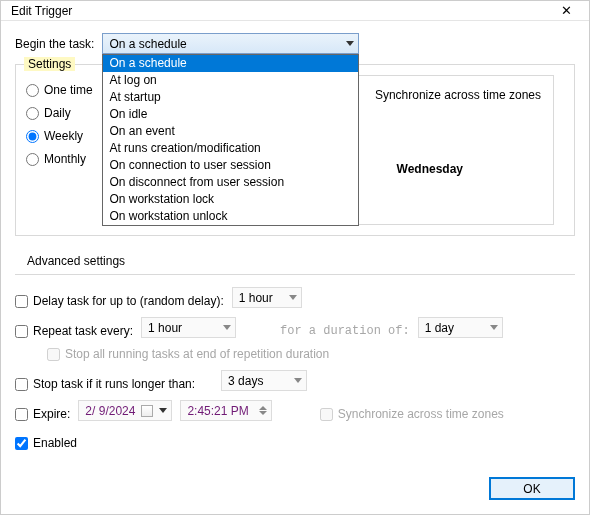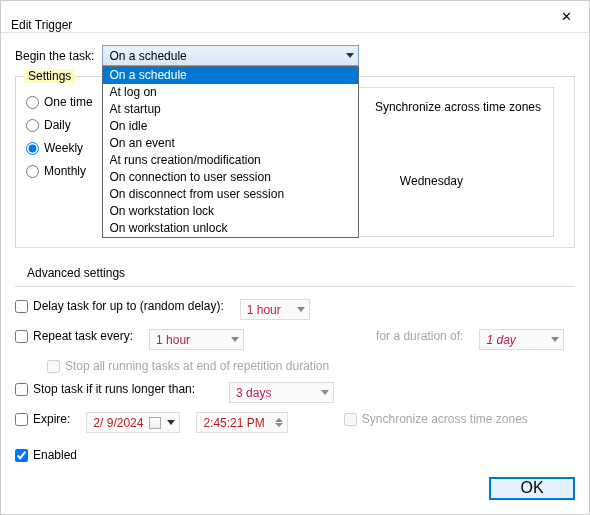--- a/index.html
+++ b/index.html
@@ -9,23 +9,23 @@
     font-size: 12px;
     background: #fff;
     color: #000;
     width: 590px;
     height: 515px;
     overflow: hidden;
     position: relative;
     border: 1px solid #ccc;
   }
   .titlebar {
-    height: 32px;
-    display: flex;
-    align-items: flex-end;
+    height: 20px;
+    display: flex;
+    align-items: center;
     justify-content: space-between;
     padding: 0 0 0 10px;
     border-bottom: 1px solid #e5e5e5;
     gap: 19px;
   }
   .titlebar-title { font-size: 12px; }
   .close-btn {
     width: 45px;
     height: 32px;
     display: flex;
@@ -126,71 +126,72 @@
     position: absolute;
     top: 12px;
     right: 12px;
     font-size: 12px;
   }
   .inner-text-wed {
     position: absolute;
     top: 86px;
     right: 90px;
     font-size: 12px;
+    font-weight: bold;
   }
   .adv-label {
     margin-top: 18px;
     margin-bottom: 6px;
     margin-left: 12px;
   }
   .adv-box {
     border-top: 1px solid #d9d9d9;
     padding-top: 12px;
     display: flex;
     flex-direction: column;
     gap: 9px;
   }
   .adv-row {
     display: flex;
-    align-items: flex-start;
-    gap: 16px;
+    align-items: flex-end;
+    gap: 8px;
   }
   .chk {
     display: flex;
     align-items: center;
     gap: 5px;
   }
   .chk input { margin: 0; }
   .disabled { color: #a7a7a7; }
   .small-combo {
     height: 21px;
     border: 1px solid #bcbcbc;
     padding: 0 4px 0 6px;
     display: inline-flex;
     align-items: center;
     justify-content: space-between;
     font-size: 12px;
     min-width: 70px;
     background: #fff;
   }
-  .small-combo.disabled { background: #fafafa; color:#be185d; border-color:#dcdcdc; }
+  .small-combo.disabled { background: #fafafa; color:#000000; border-color:#dcdcdc; }
   .small-combo .caret { border-top-color: #888; }
   .indent { margin-left: 24px; padding-left: 8px; }
   .date-picker, .time-picker {
     height: 21px;
     border: 1px solid #bcbcbc;
     background: #fff;
     display: inline-flex;
     align-items: center;
     padding: 0 4px 0 6px;
     gap: 6px;
     font-size: 12px;
     color: #555;
   }
-  .date-picker.disabled, .time-picker.disabled { color:#b91c1c; border-color:#dcdcdc; background:#fafafa; }
+  .date-picker.disabled, .time-picker.disabled { color:#701a75; border-color:#dcdcdc; background:#fafafa; }
   .cal-icon {
     width: 12px; height: 12px;
     border: 1px solid #aaa;
     background: linear-gradient(#fff,#eee);
   }
   .spinners {
     display: flex;
     flex-direction: column;
     margin-left: 4px;
   }
@@ -207,30 +208,30 @@
     right: 14px;
     display: flex;
     gap: 8px;
   }
   .btn {
     width: 86px;
     height: 23px;
     border: 1px solid #adadad;
     background: #e1e1e1;
     display: flex;
-    align-items: flex-start;
+    align-items: center;
     justify-content: center;
-    font-size: 16px;
+    font-size: 12px;
     cursor: pointer;
   }
   .btn.primary {
     border: 2px solid #0078d7;
     background: #e5f1fb;
   }
-  .label-for-duration { margin-left: 116px; }
+  .label-for-duration { margin-left: 36px; font-family: Liberation Mono, monospace; }
 </style>
 </head>
 <body>
 
 <div class="titlebar">
   <span class="titlebar-title">Edit Trigger</span>
   <div class="close-btn">
     <span>✕</span>
   </div>
 </div>
@@ -304,39 +305,39 @@
     <div class="adv-row">
       <label class="chk">
         <input type="checkbox" style="">
         <span>Repeat task every:</span>
       </label>
       <div class="small-combo disabled" style="width:95px;">
         <span>1 hour</span>
         <span class="caret"></span>
       </div>
       <span class="disabled label-for-duration">for a duration of:</span>
-      <div class="small-combo disabled" style="width:85px;font-style:italic;">
+      <div class="small-combo disabled" style="width:85px;">
         <span>1 day</span>
         <span class="caret"></span>
       </div>
     </div>
 
     <div class="adv-row indent">
       <label class="chk disabled">
         <input type="checkbox" disabled="" style="">
         <span>Stop all running tasks at end of repetition duration</span>
       </label>
     </div>
 
     <div class="adv-row">
       <label class="chk">
         <input type="checkbox" style="">
         <span>Stop task if it runs longer than:</span>
       </label>
-      <div class="small-combo disabled" style="width:105px; margin-left:18px;">
+      <div class="small-combo disabled" style="width:86px; margin-left:18px;">
         <span>3 days</span>
         <span class="caret"></span>
       </div>
     </div>
 
     <div class="adv-row">
       <label class="chk">
         <input type="checkbox" style="">
         <span>Expire:</span>
       </label>

